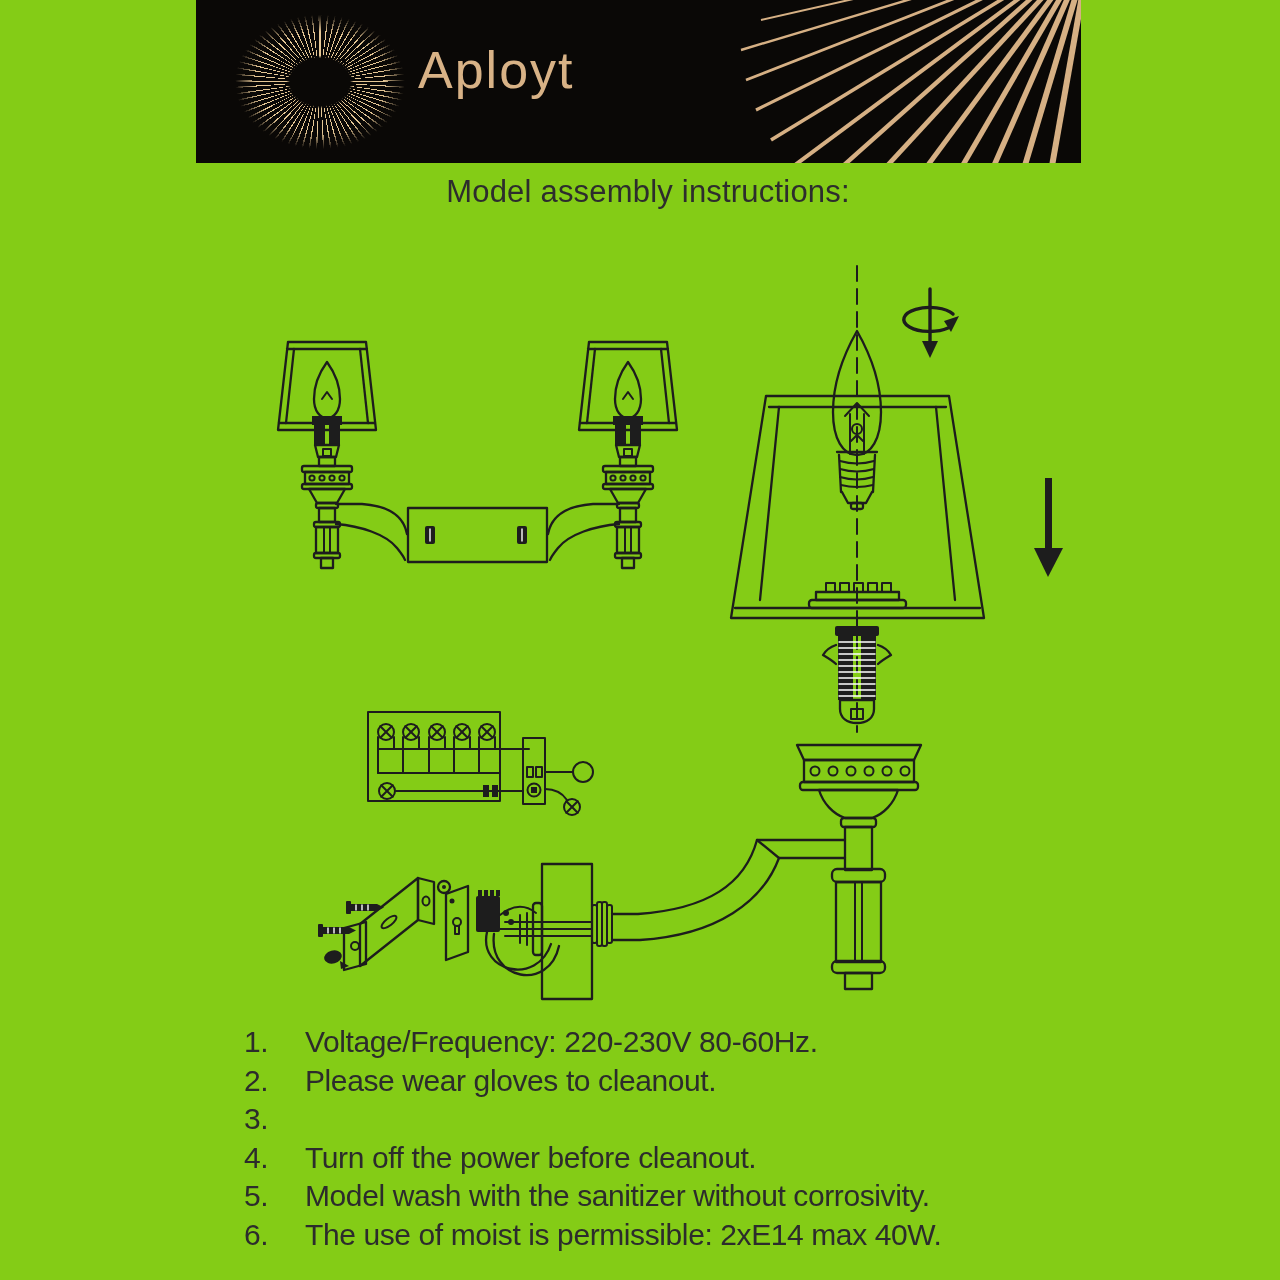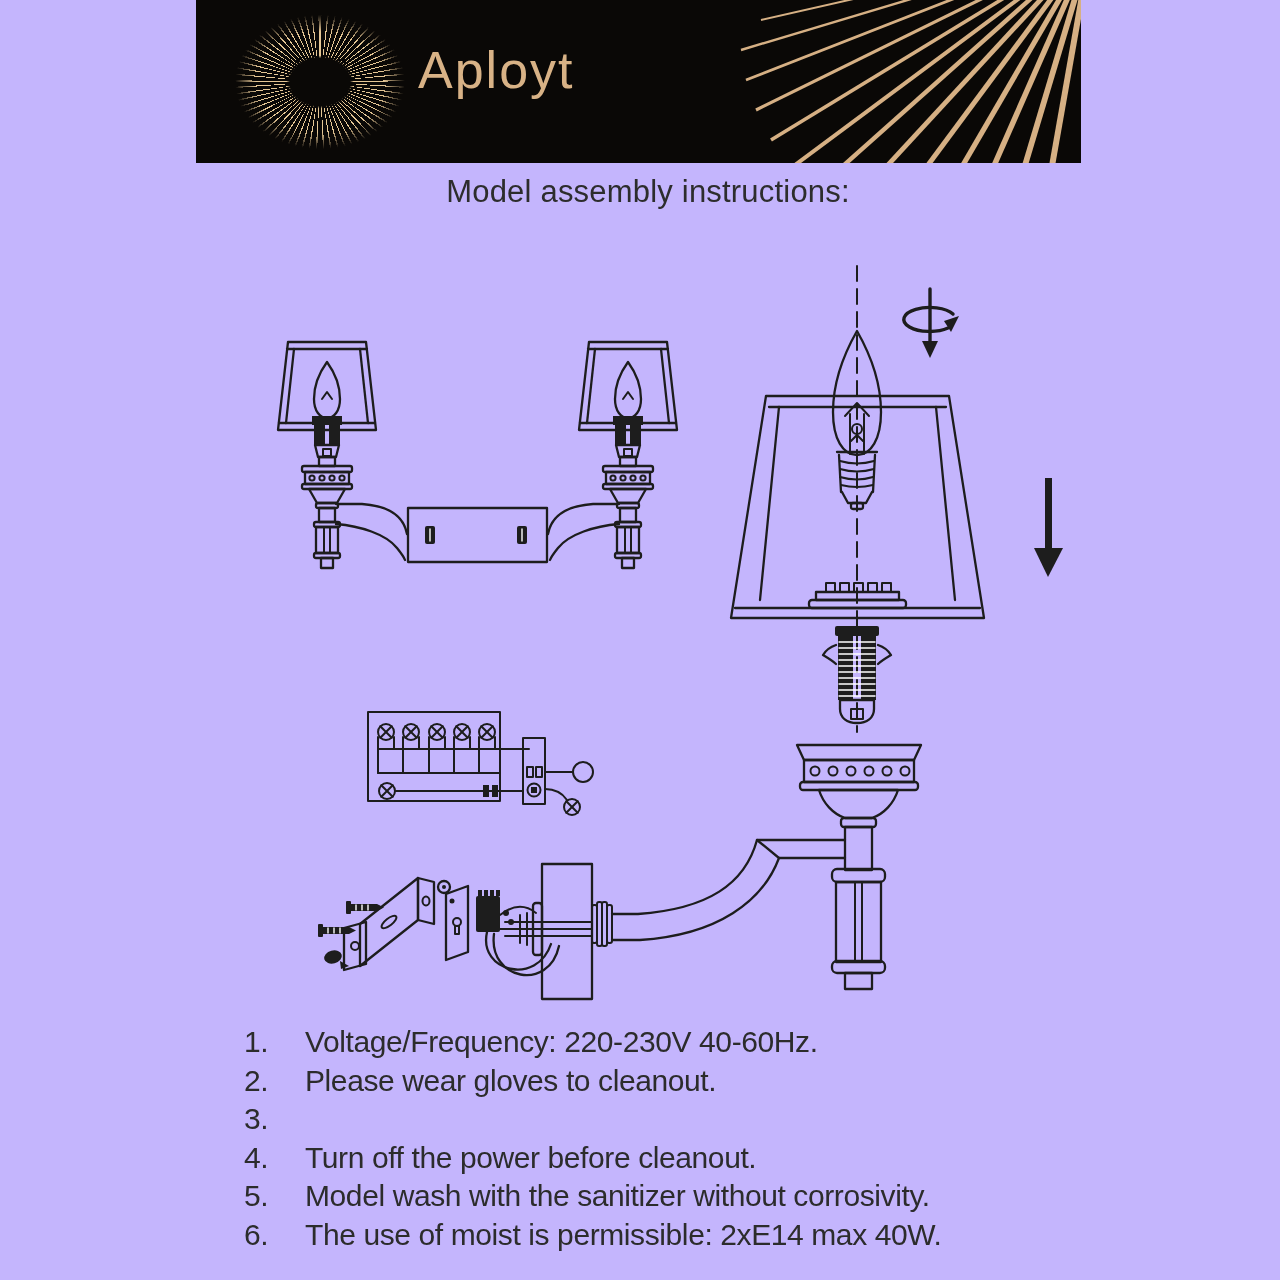--- a/index.html
+++ b/index.html
@@ -1,16 +1,16 @@
 <!DOCTYPE html>
 <html><head>
 <meta charset="utf-8">
 <style>
   html,body{margin:0;padding:0;background:#ffffff;}
-  #page{position:relative;width:1280px;height:1280px;background:#c4b5fd;overflow:hidden;
+  #page{position:relative;width:1280px;height:1280px;background:#84cc16;overflow:hidden;
         font-family:"Liberation Sans", sans-serif;}
 
   
   #banner{position:absolute;left:196px;top:0;width:885px;height:163px;background:#0a0806;overflow:hidden;}
   #sunburst{position:absolute;left:49px;top:12px;width:150px;height:140px;border-radius:50%;
             transform:scaleX(1.18);
             background:repeating-conic-gradient(from 0deg,#e6c795 0deg 1.1deg,rgba(0,0,0,0) 1.1deg 5.2deg);
             -webkit-mask:radial-gradient(closest-side,transparent 34%,#000 38%,#000 72%,transparent 96%);
             mask:radial-gradient(closest-side,transparent 34%,#000 38%,#000 72%,transparent 96%);}
   #wordmark{position:absolute;left:222px;top:42px;font-size:52px;line-height:56px;color:#d8b286;
@@ -323,21 +323,21 @@
 
     <g>
       <rect x="1045" y="478" width="7" height="71" class="f"></rect>
       <polygon points="1034,548 1063,548 1048,577" class="f"></polygon>
     </g>
   </svg>
 
   <div id="instructions">
     <div class="row">
       <span class="num">1.</span>
-      <span class="txt">Voltage/Frequency: 220-230V 40-60Hz.</span>
+      <span class="txt">Voltage/Frequency: 220-230V 80-60Hz.</span>
     </div>
     <div class="row">
       <span class="num">2.</span>
       <span class="txt">Please wear gloves to cleanout.</span>
     </div>
     <div class="row">
       <span class="num">3.</span>
     </div>
     <div class="row">
       <span class="num">4.</span>

